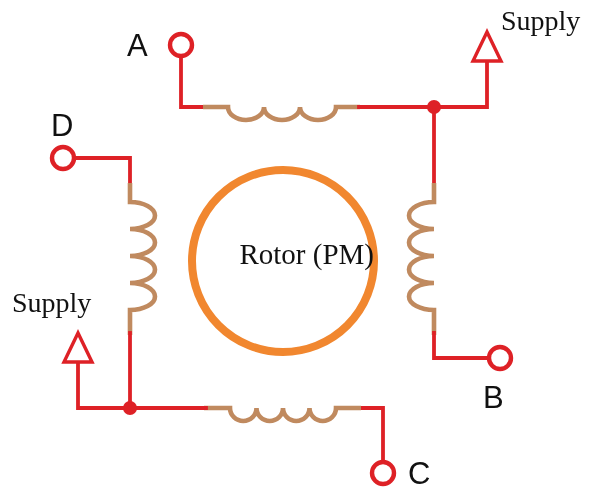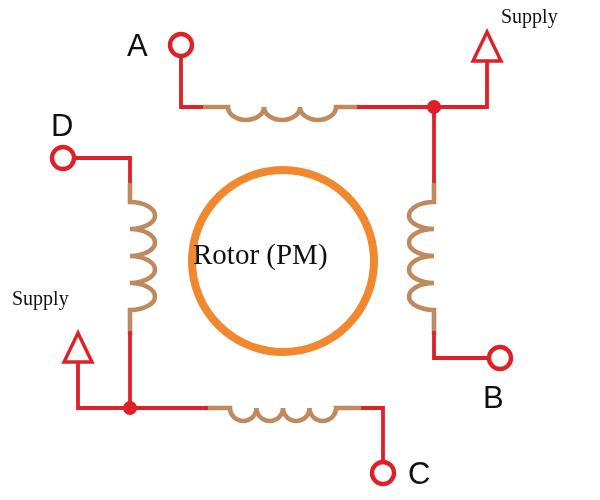--- a/index.html
+++ b/index.html
@@ -12,22 +12,22 @@
   }
   #circuit-svg{position:absolute;left:0;top:0;}
   .wire{stroke:var(--wire-red,#de2126);fill:none;stroke-width:3.8;stroke-linecap:square;}
   .coil{stroke:var(--coil-tan,#c08a5f);fill:none;stroke-width:4.6;stroke-linecap:butt;}
   .terminal{stroke:var(--wire-red,#de2126);stroke-width:4.4;fill:#ffffff;}
   .junction{fill:var(--wire-red,#de2126);stroke:none;}
   .arrowhead{stroke:var(--wire-red,#de2126);stroke-width:3.4;fill:#ffffff;stroke-linejoin:miter;}
   .rotor-ring{stroke:var(--rotor-orange,#f1872f);stroke-width:8;fill:#ffffff;}
   .lbl{position:absolute;color:var(--text-black,#111111);white-space:nowrap;}
   .lbl-letter{font-family:"Liberation Sans",sans-serif;font-size:31px;}
-  .lbl-serif{font-family:"Liberation Serif",serif;font-size:20px;}
-  .lbl-rotor{font-family:"Liberation Serif",serif;font-size:29px;width:181px;text-align:left;}
+  .lbl-serif{font-family:"Liberation Serif",serif;font-size:28px;}
+  .lbl-rotor{font-family:"Liberation Serif",serif;font-size:29px;width:181px;text-align:right;}
 </style>
 </head>
 <body>
 
 <div id="stage">
 
   <svg id="circuit-svg" width="600" height="500" viewBox="0 0 600 500">
 
     <circle class="rotor-ring" cx="283" cy="261" r="91"></circle>
 

